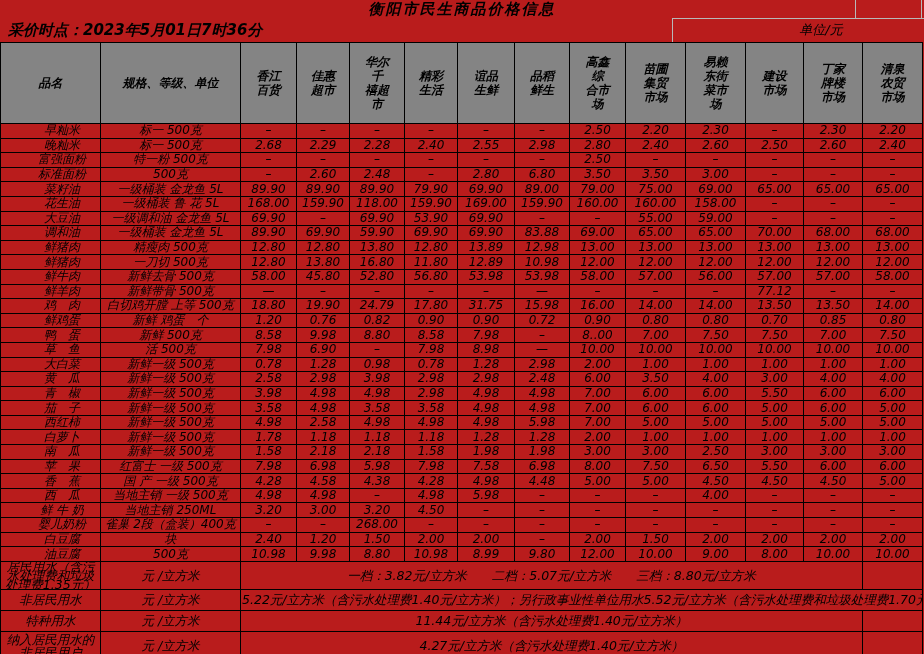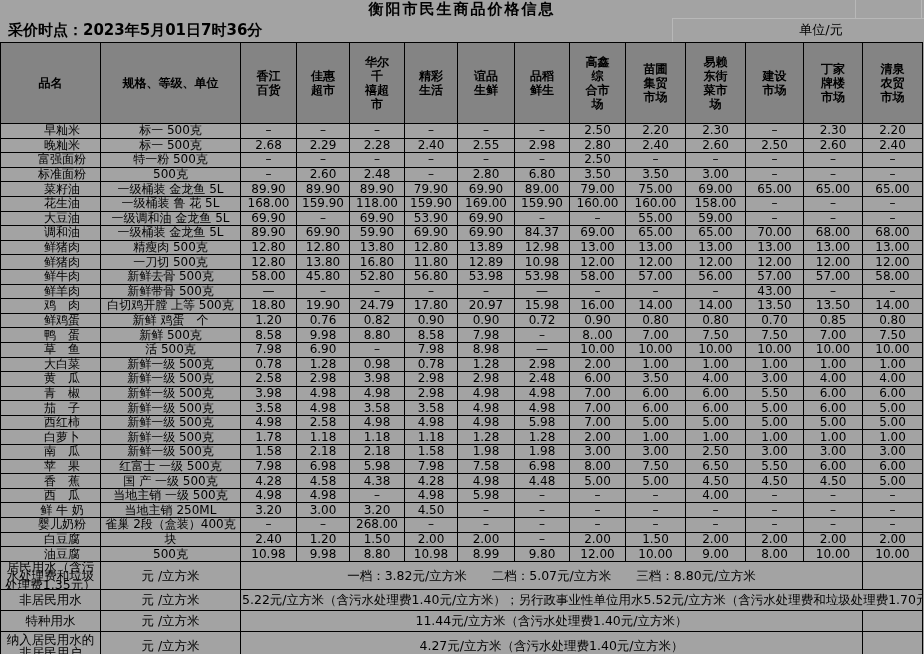--- a/index.html
+++ b/index.html
@@ -4,24 +4,25 @@
 <style>
   :root{
     --header-bg:#848484;
     --border:#000000;
     --faint-line:#b8b8b8;
   }
   html,body{margin:0;padding:0;background:#ffffff;}
   .page{
     position:relative;
     width:924px;height:654px;
-    background:#a3a3a3;
+    background:#b91c1c;
     font-family:"DejaVu Sans","Liberation Sans",sans-serif;
     color:#000;
     overflow:hidden;
+    font-style:italic;
   }
   
   .topbar{position:relative;width:924px;height:42px;}
   .doc-title{
     position:absolute;left:0;top:0;width:100%;height:18px;
     text-align:center;font-size:15px;font-weight:bold;line-height:18px;
     letter-spacing:2px;
   }
   .collect-time{
     position:absolute;left:8px;top:19px;height:23px;
@@ -242,21 +243,21 @@
           <td>–</td>
         </tr>
         <tr class="product-row">
           <td class="name-cell">调和油</td>
           <td class="spec-cell">一级桶装  金龙鱼  5L</td>
           <td>89.90</td>
           <td>69.90</td>
           <td>59.90</td>
           <td>69.90</td>
           <td>69.90</td>
-          <td>84.37</td>
+          <td>83.88</td>
           <td>69.00</td>
           <td>65.00</td>
           <td>65.00</td>
           <td>70.00</td>
           <td>68.00</td>
           <td>68.00</td>
         </tr>
         <tr class="product-row">
           <td class="name-cell">鲜猪肉</td>
           <td class="spec-cell">精瘦肉  500克</td>
@@ -310,32 +311,32 @@
           <td class="spec-cell">新鲜带骨 500克</td>
           <td>—</td>
           <td>–</td>
           <td>–</td>
           <td>–</td>
           <td>–</td>
           <td>—</td>
           <td>–</td>
           <td>–</td>
           <td>–</td>
-          <td>43.00</td>
+          <td>77.12</td>
           <td>–</td>
           <td>–</td>
         </tr>
         <tr class="product-row">
           <td class="name-cell">鸡　肉</td>
           <td class="spec-cell">白切鸡开膛 上等 500克</td>
           <td>18.80</td>
           <td>19.90</td>
           <td>24.79</td>
           <td>17.80</td>
-          <td>20.97</td>
+          <td>31.75</td>
           <td>15.98</td>
           <td>16.00</td>
           <td>14.00</td>
           <td>14.00</td>
           <td>13.50</td>
           <td>13.50</td>
           <td>14.00</td>
         </tr>
         <tr class="product-row">
           <td class="name-cell">鲜鸡蛋</td>

